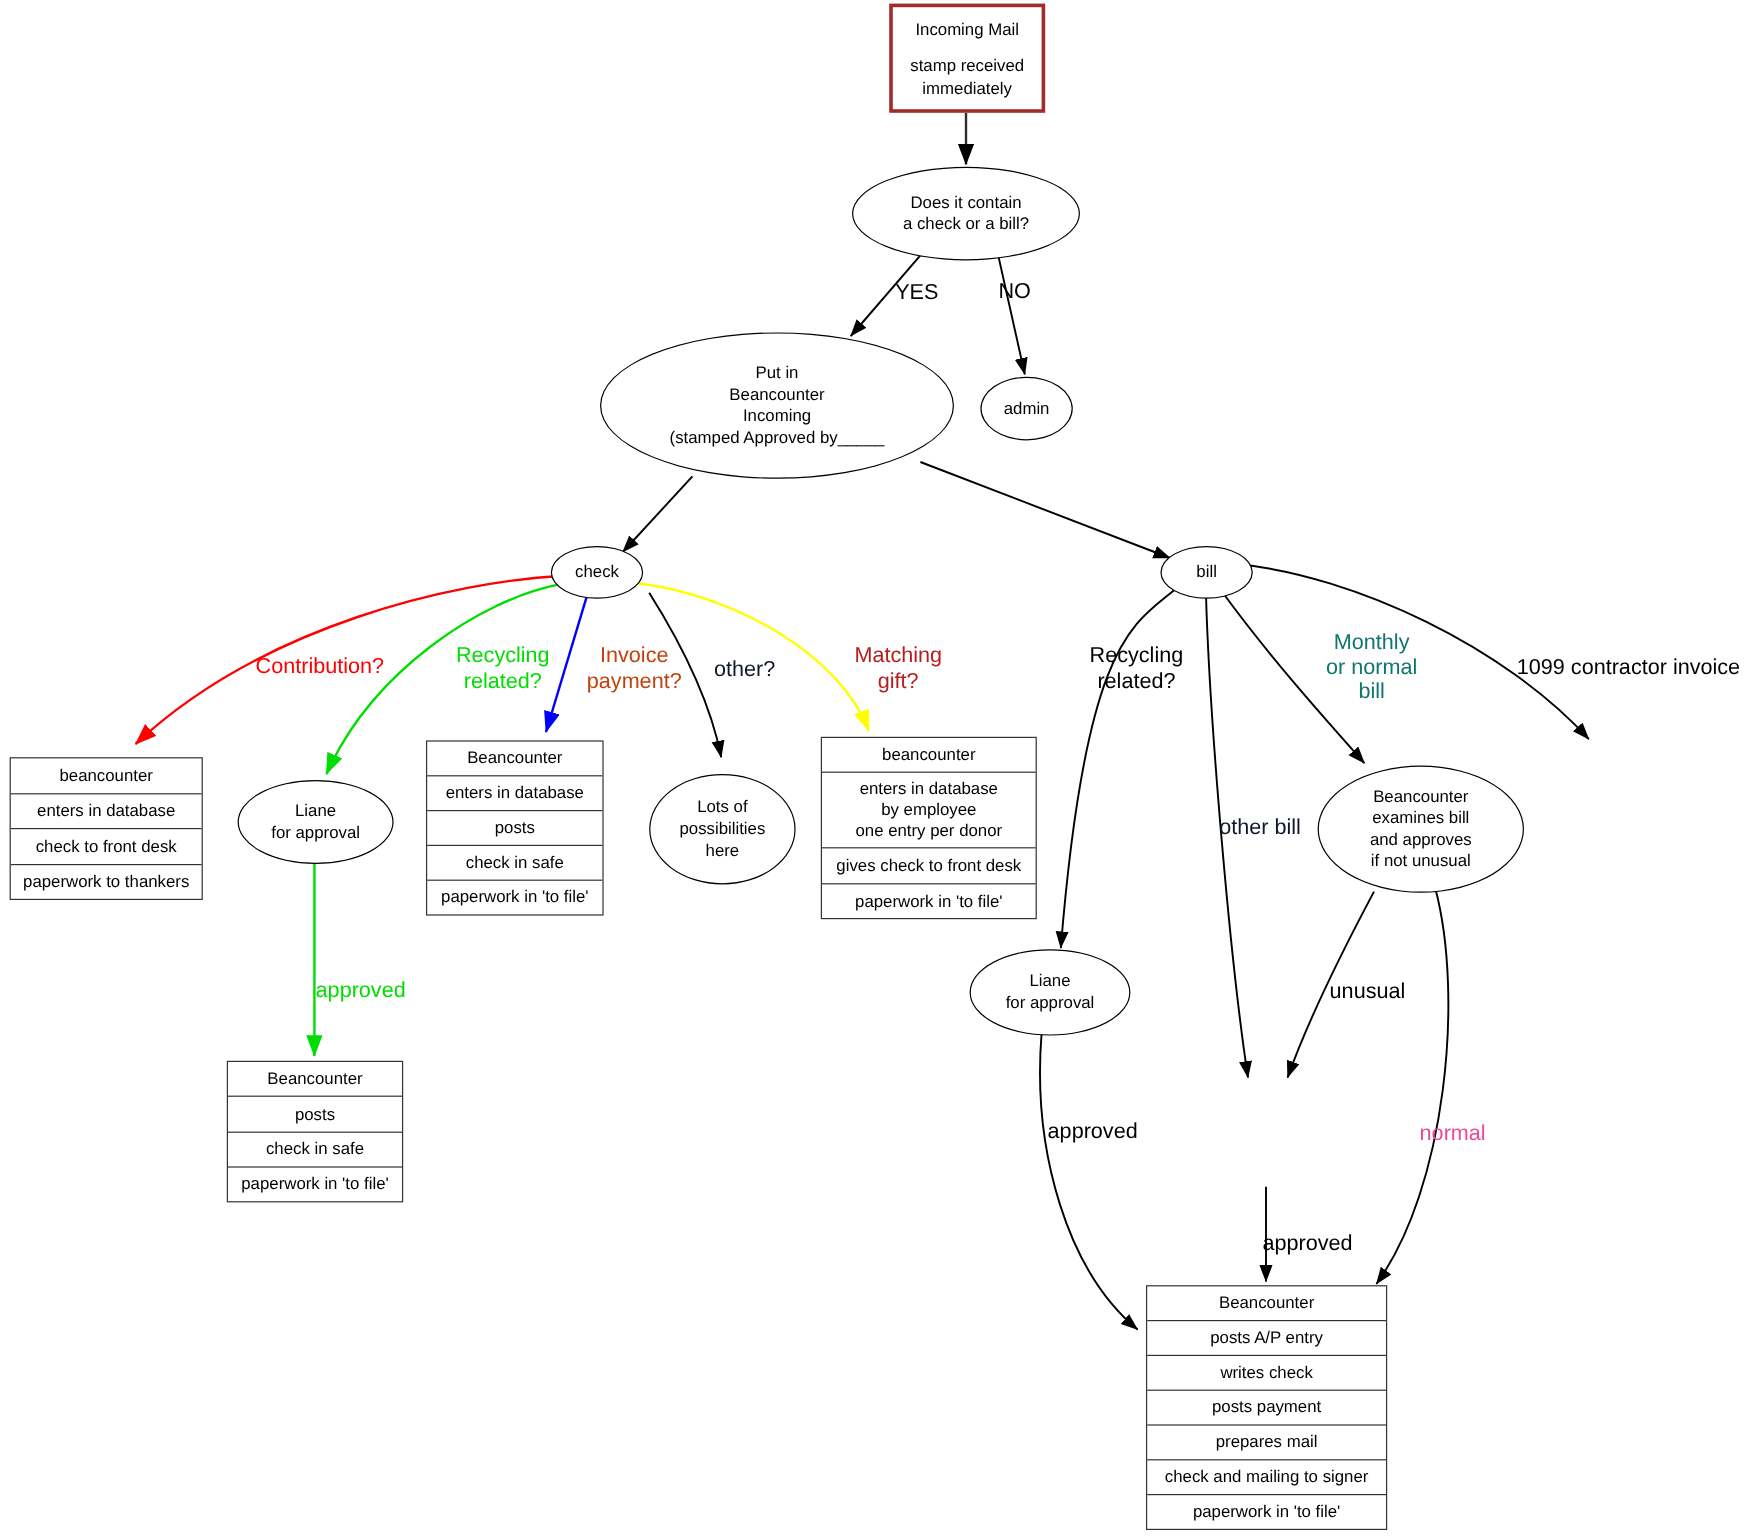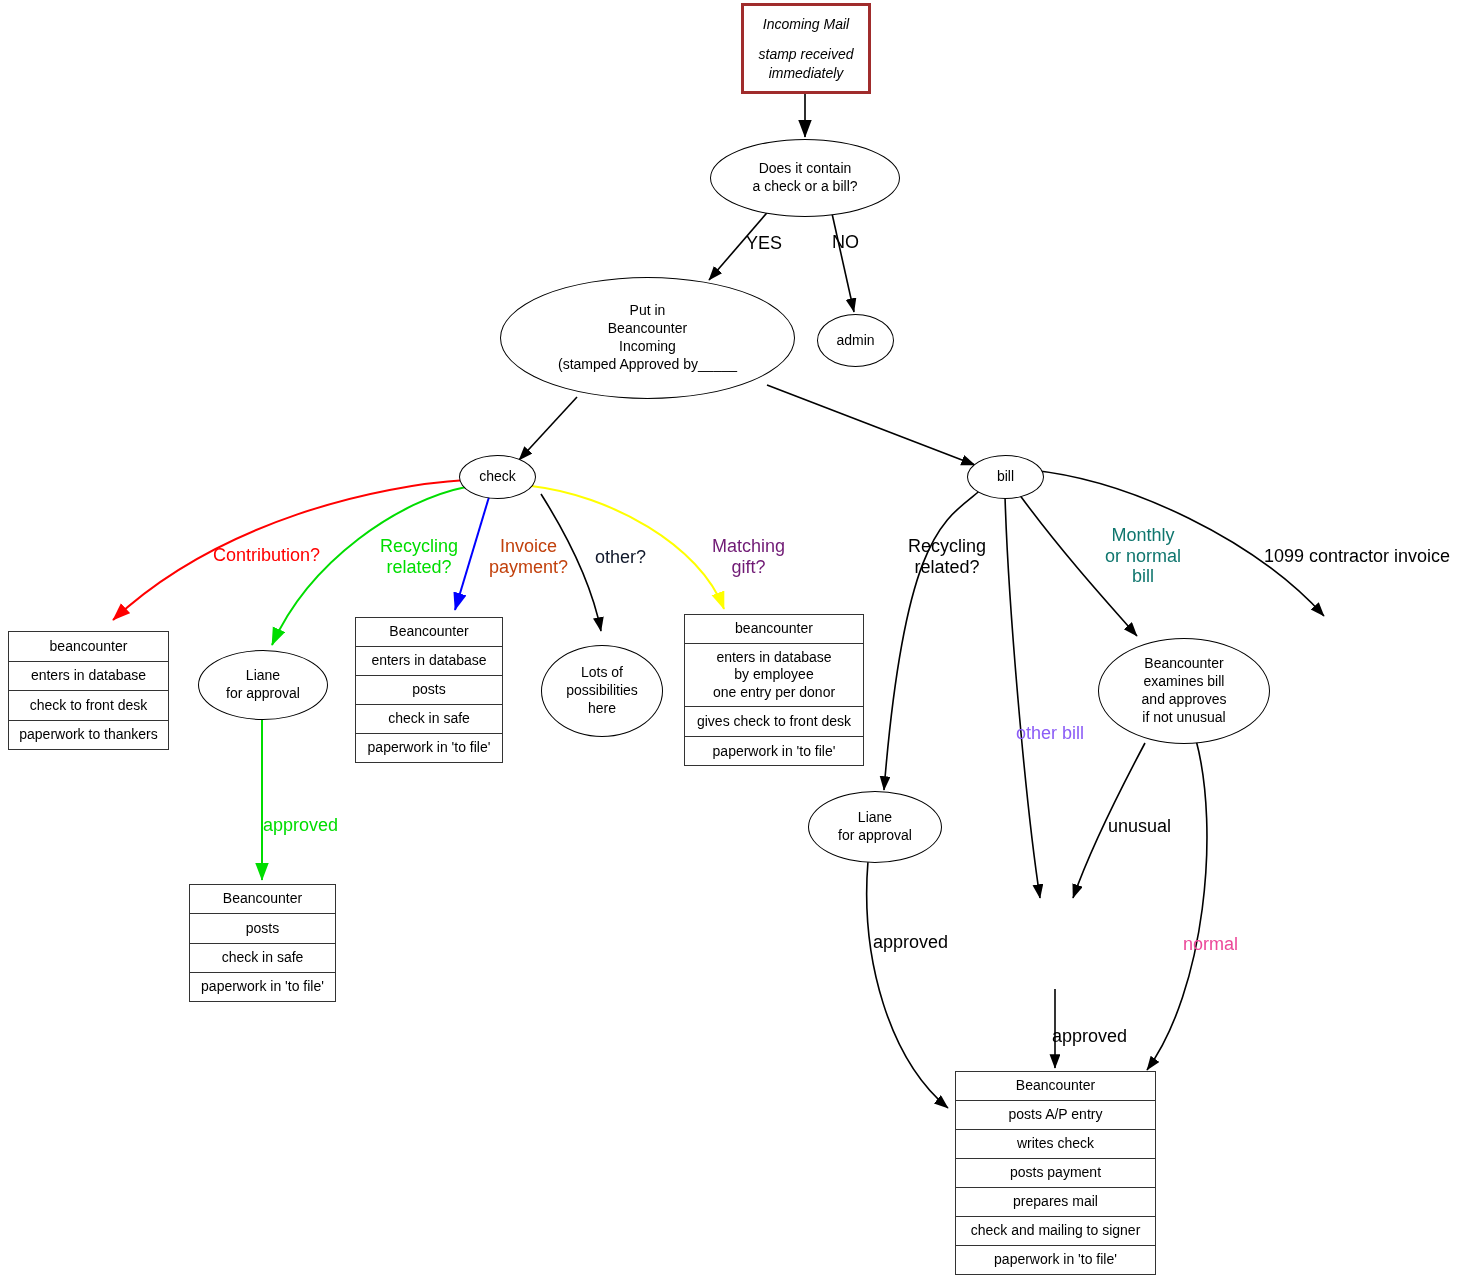--- a/index.html
+++ b/index.html
@@ -38,21 +38,20 @@
   
   .ellipse {
     border: 1.4px solid #000000;
     border-radius: 50%;
     line-height: 1.28;
   }
   
   .rect-box {
     border: 3px solid #a02c2c;
     line-height: 1.3;
-    font-style: italic;
   }
   
   .record {
     position: absolute;
     box-sizing: border-box;
     border: 1.4px solid #333333;
     background: #ffffff;
     display: flex;
     flex-direction: column;
   }
@@ -275,29 +274,29 @@
   <div class="edge-label t18" style="left:213px; top:545px; color:#ff0000;">Contribution?</div>
 
   <div class="edge-label t18" style="left:380px; top:536px; color:#00dd00;">Recycling
 related?</div>
 
   <div class="edge-label t18" style="left:489px; top:536px; color:#c2410c;">Invoice
 payment?</div>
 
   <div class="edge-label t18" style="left:595px; top:547px; color:#0f172a;">other?</div>
 
-  <div class="edge-label t18" style="left:712px; top:536px; color:#701a75;">Matching
+  <div class="edge-label t18" style="left:712px; top:536px; color:#b91c1c;">Matching
 gift?</div>
 
   <div class="edge-label t18" style="left:263px; top:815px; color:#00dd00;">approved</div>
 
   <div class="edge-label t18" style="left:908px; top:536px; color:#000000;">Recycling
 related?</div>
 
-  <div class="edge-label t18" style="left:1016px; top:679px; color:#8b5cf6;margin-top:44px;">other bill</div>
+  <div class="edge-label t18" style="left:1016px; top:679px; color:#0f172a;">other bill</div>
 
   <div class="edge-label t18" style="left:1105px; top:525px; color:#0f766e;">Monthly
 or normal
 bill</div>
 
   <div class="edge-label t18" style="left:1264px; top:546px; color:#000000;">1099 contractor invoice</div>
 
   <div class="edge-label t18" style="left:1108px; top:816px; color:#000000;">unusual</div>
 
   <div class="edge-label t18" style="left:1183px; top:934px; color:#ec4899;">normal</div>

